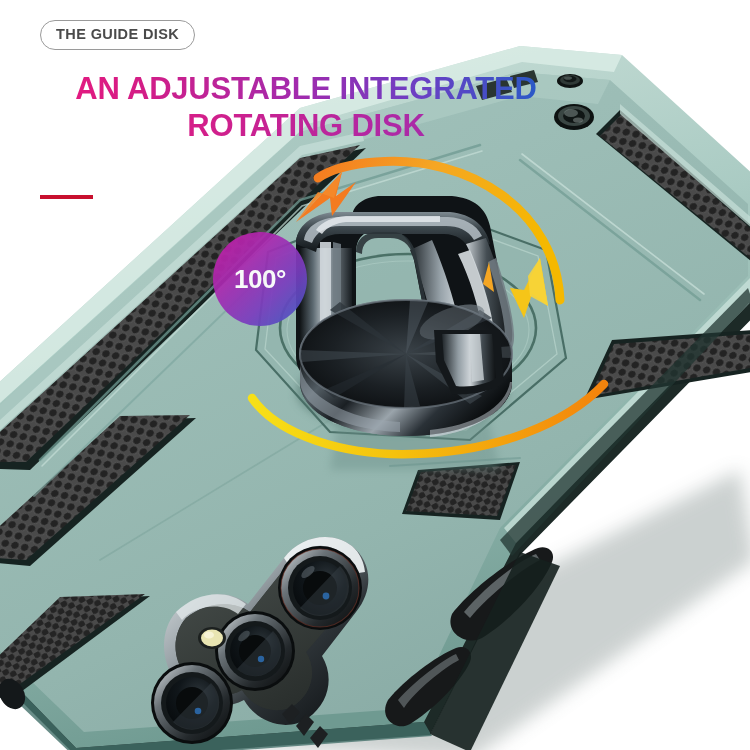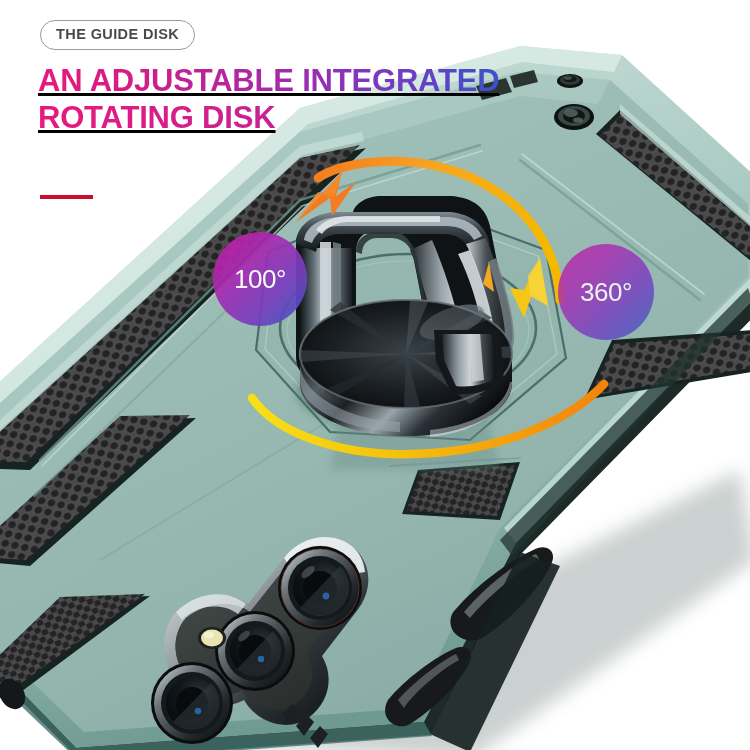--- a/index.html
+++ b/index.html
@@ -24,20 +24,21 @@
     width: 750px;
     height: 750px;
   }
 
   
   #overlay {
     position: absolute;
     inset: 0;
     width: 609px;
     height: 750px;
+    text-align: center;
   }
 
   .eyebrow-badge {
     position: absolute;
     left: 40px;
     top: 20px;
     padding: 6px 15px 7px 15px;
     border: 1.6px solid #9a9a9a;
     border-radius: 20px;
     font-size: 14.5px;
@@ -51,22 +52,21 @@
 
   .headline {
     position: absolute;
     left: 38px;
     top: 62px;
     width: 520px;
     font-size: 31px;
     font-weight: bold;
     line-height: 37px;
     letter-spacing: -0.2px;
-    margin: 0;
-    text-decoration: underline;
+    margin: 8px;
   }
   .headline .hl-line {
     display: block;
     white-space: nowrap;
     background-clip: text;
     -webkit-background-clip: text;
     color: transparent;
     -webkit-text-fill-color: transparent;
   }
   .hl-1 {
@@ -89,21 +89,21 @@
   }
 
   
   .deg-bubble {
     position: absolute;
     border-radius: 50%;
     display: flex;
     align-items: center;
     justify-content: center;
     color: #ffffff;
-    font-weight: normal;
+    font-weight: bold;
     letter-spacing: -0.5px;
     user-select: none;
   }
   #bubble-100 {
     left: 213px;
     top: 232px;
     width: 94px;
     height: 94px;
     font-size: 26px;
     background: linear-gradient(135deg, #c41ba2 0%, #a82bb0 35%, #7b3dbe 65%, #3b5bc4 100%);
@@ -626,16 +626,15 @@
 
     <h1 class="headline">
       <span class="hl-line hl-1">AN ADJUSTABLE INTEGRATED</span>
       <span class="hl-line hl-3">ROTATING DISK</span>
     </h1>
 
     <div class="rule"></div>
 
     <div class="deg-bubble" id="bubble-100">100°</div>
 
-    <div class="deg-bubble" id="bubble-360">360°</div>
 
   </div>
 </div>
 
 </body></html>

